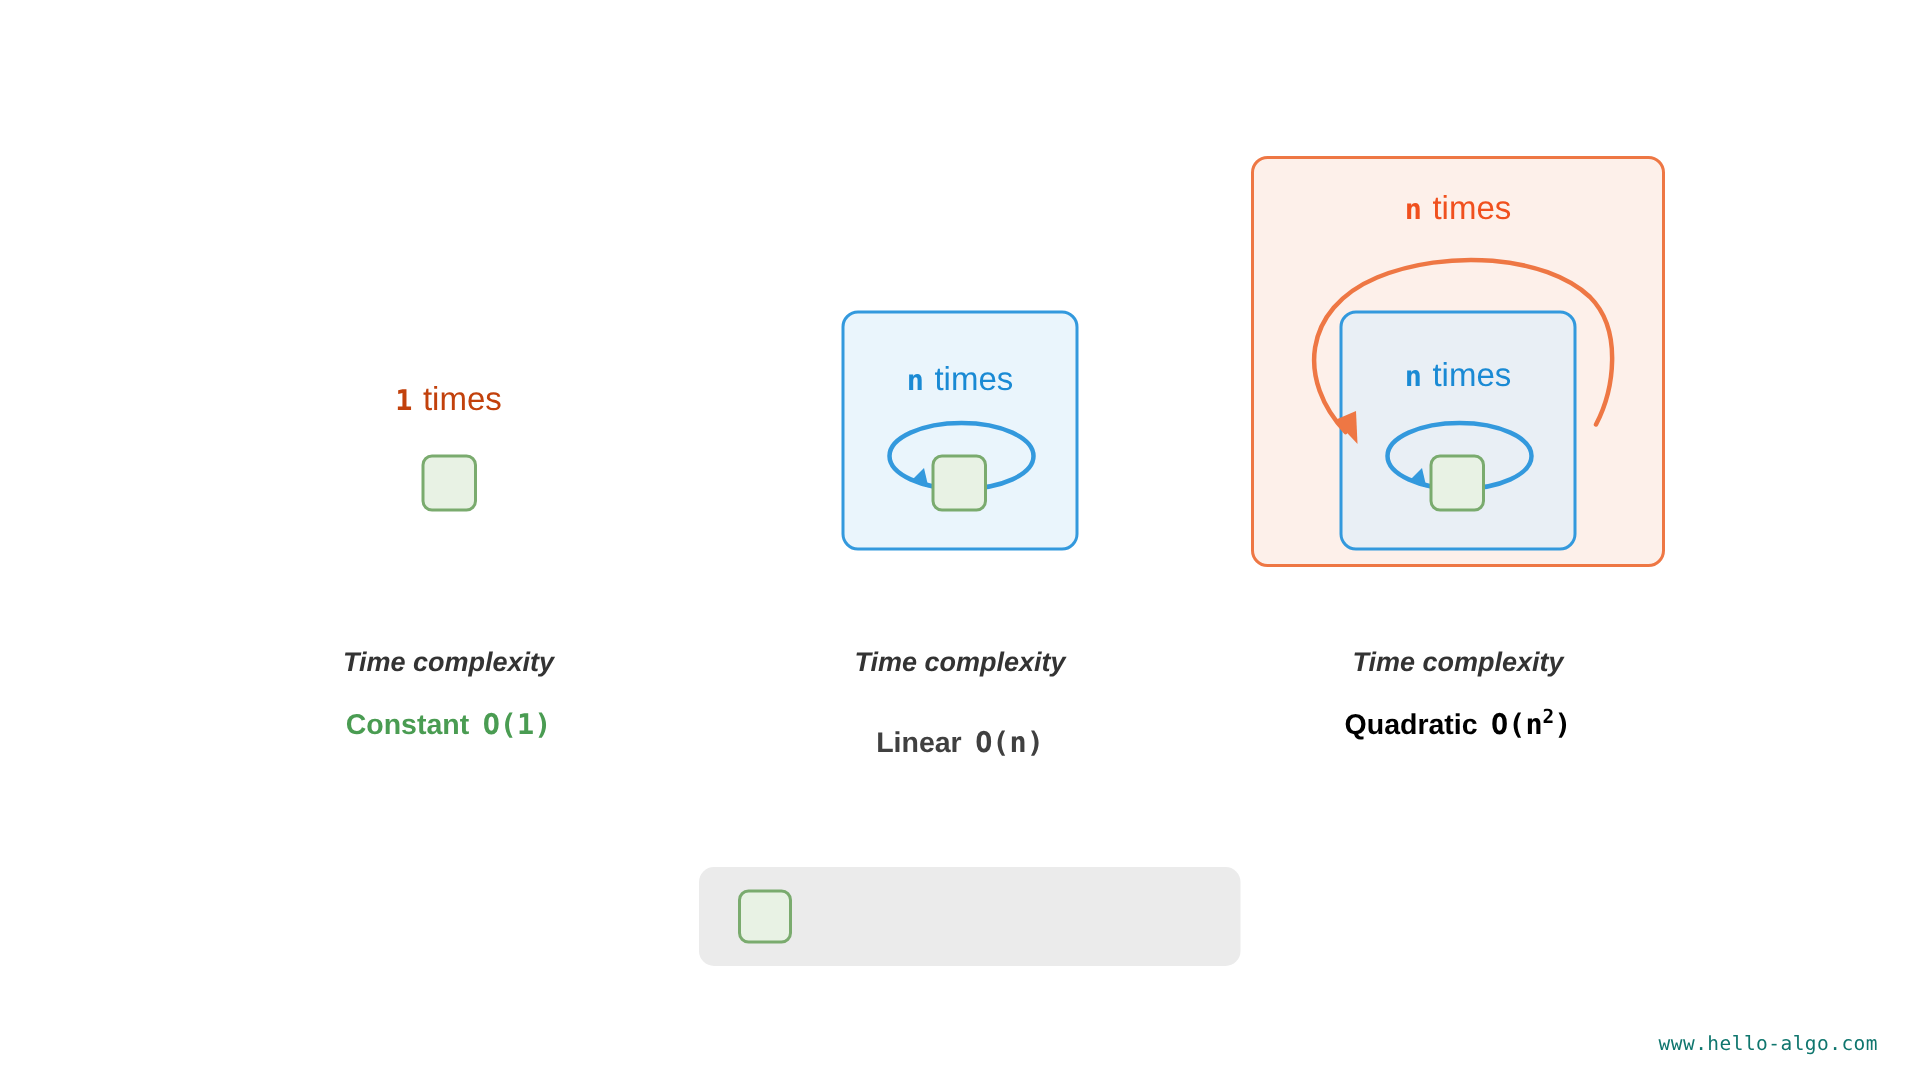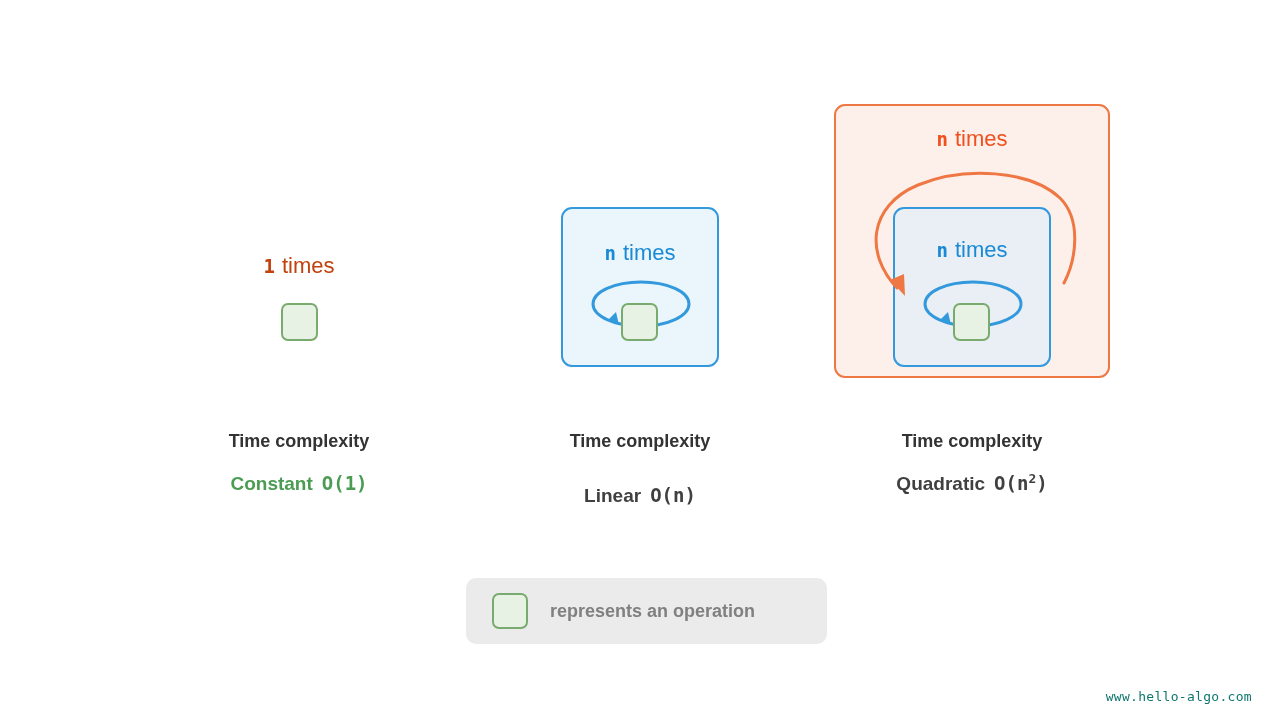--- a/index.html
+++ b/index.html
@@ -81,20 +81,21 @@
     text-align: center;
     transform: translateX(-50%);
     white-space: nowrap;
   }
   .complexity-title {
     font-size: 18px;
     font-weight: bold;
     color: #333333;
     line-height: 1;
     margin-bottom: 24px;
+    font-style: italic;
   }
   .complexity-value {
     font-size: 19px;
     font-weight: bold;
     line-height: 1;
   }
   .complexity-value .name {
     font-family: "Liberation Sans", sans-serif;
   }
   .complexity-value .bigo {
@@ -205,25 +206,24 @@
 
   <div class="complexity-block" style="left:640px; top:432px;">
     <div class="complexity-title">Time complexity</div>
     <div class="complexity-value" style="color:#404040;margin-top:36px;">
       <span class="name">Linear</span><span class="bigo">O(n)</span>
     </div>
   </div>
 
   <div class="complexity-block" style="left:972px; top:432px;">
     <div class="complexity-title">Time complexity</div>
-    <div class="complexity-value" style="color:#404040;">
+    <div class="complexity-value" style="color:#000000;">
       <span class="name">Quadratic</span><span class="bigo"><span>O(n</span><sup>2</sup><span>)</span></span>
     </div>
   </div>
 
   <div class="legend">
     <div class="legend-swatch"></div>
-    <div class="legend-label">represents an operation</div>
   </div>
 
   <div class="watermark">www.hello-algo.com</div>
 
 </div>
 
 </body></html>

